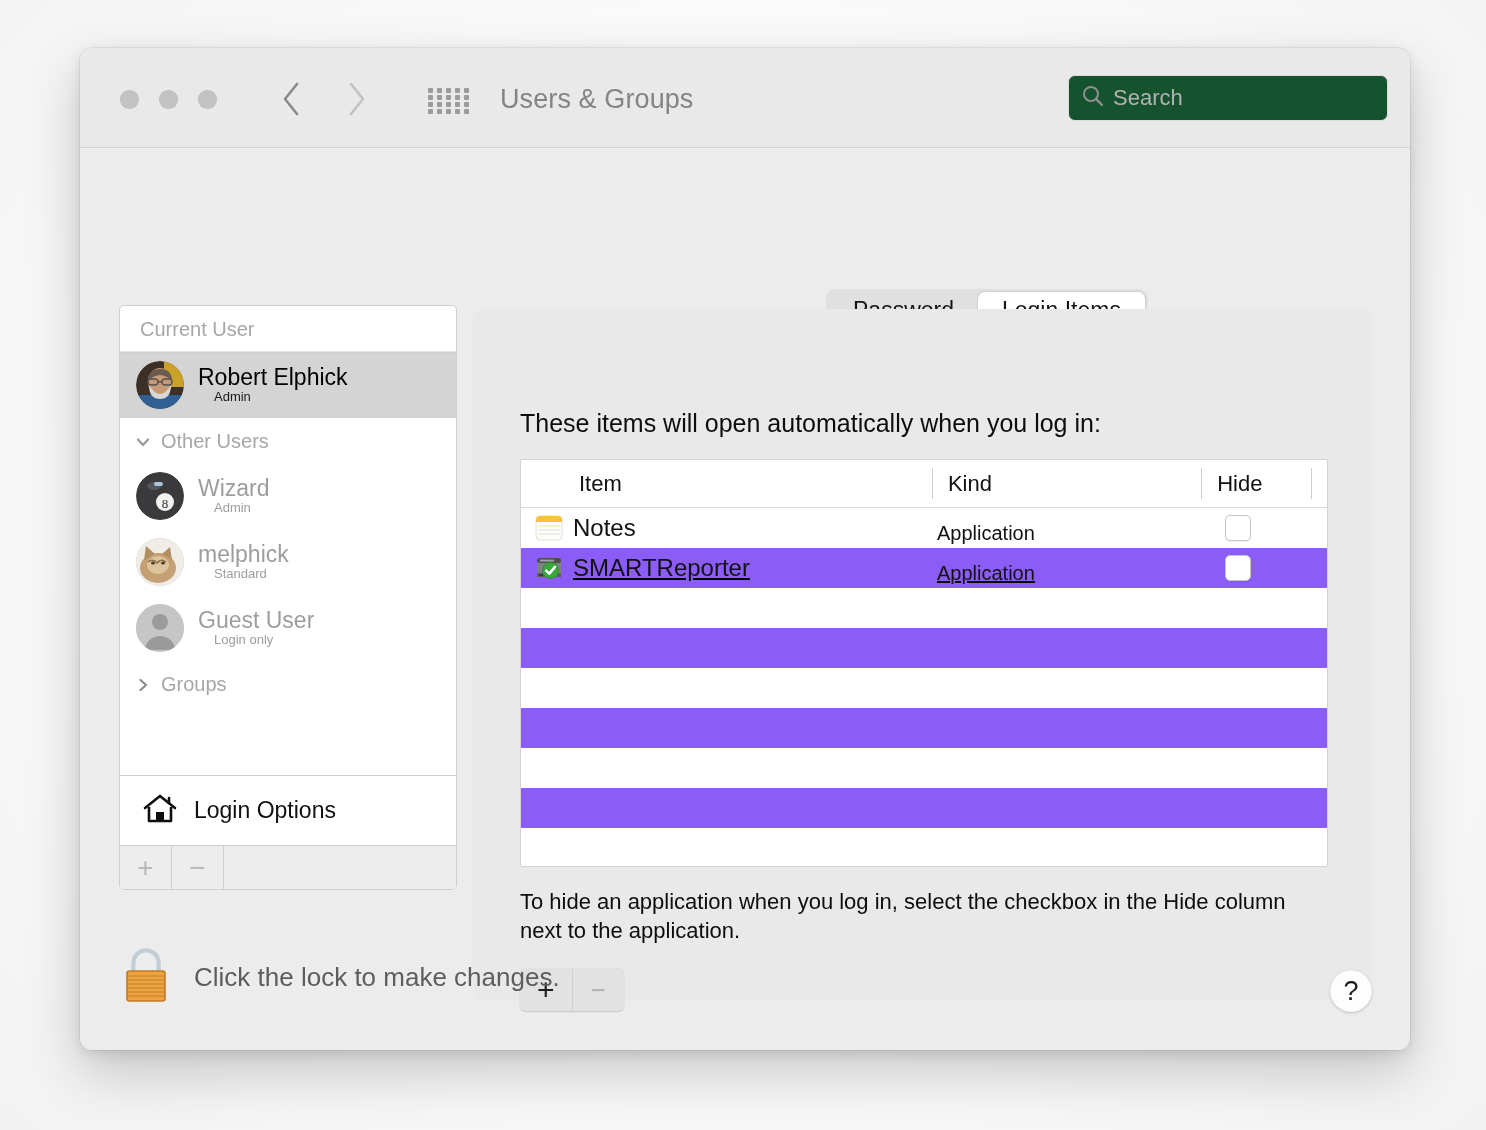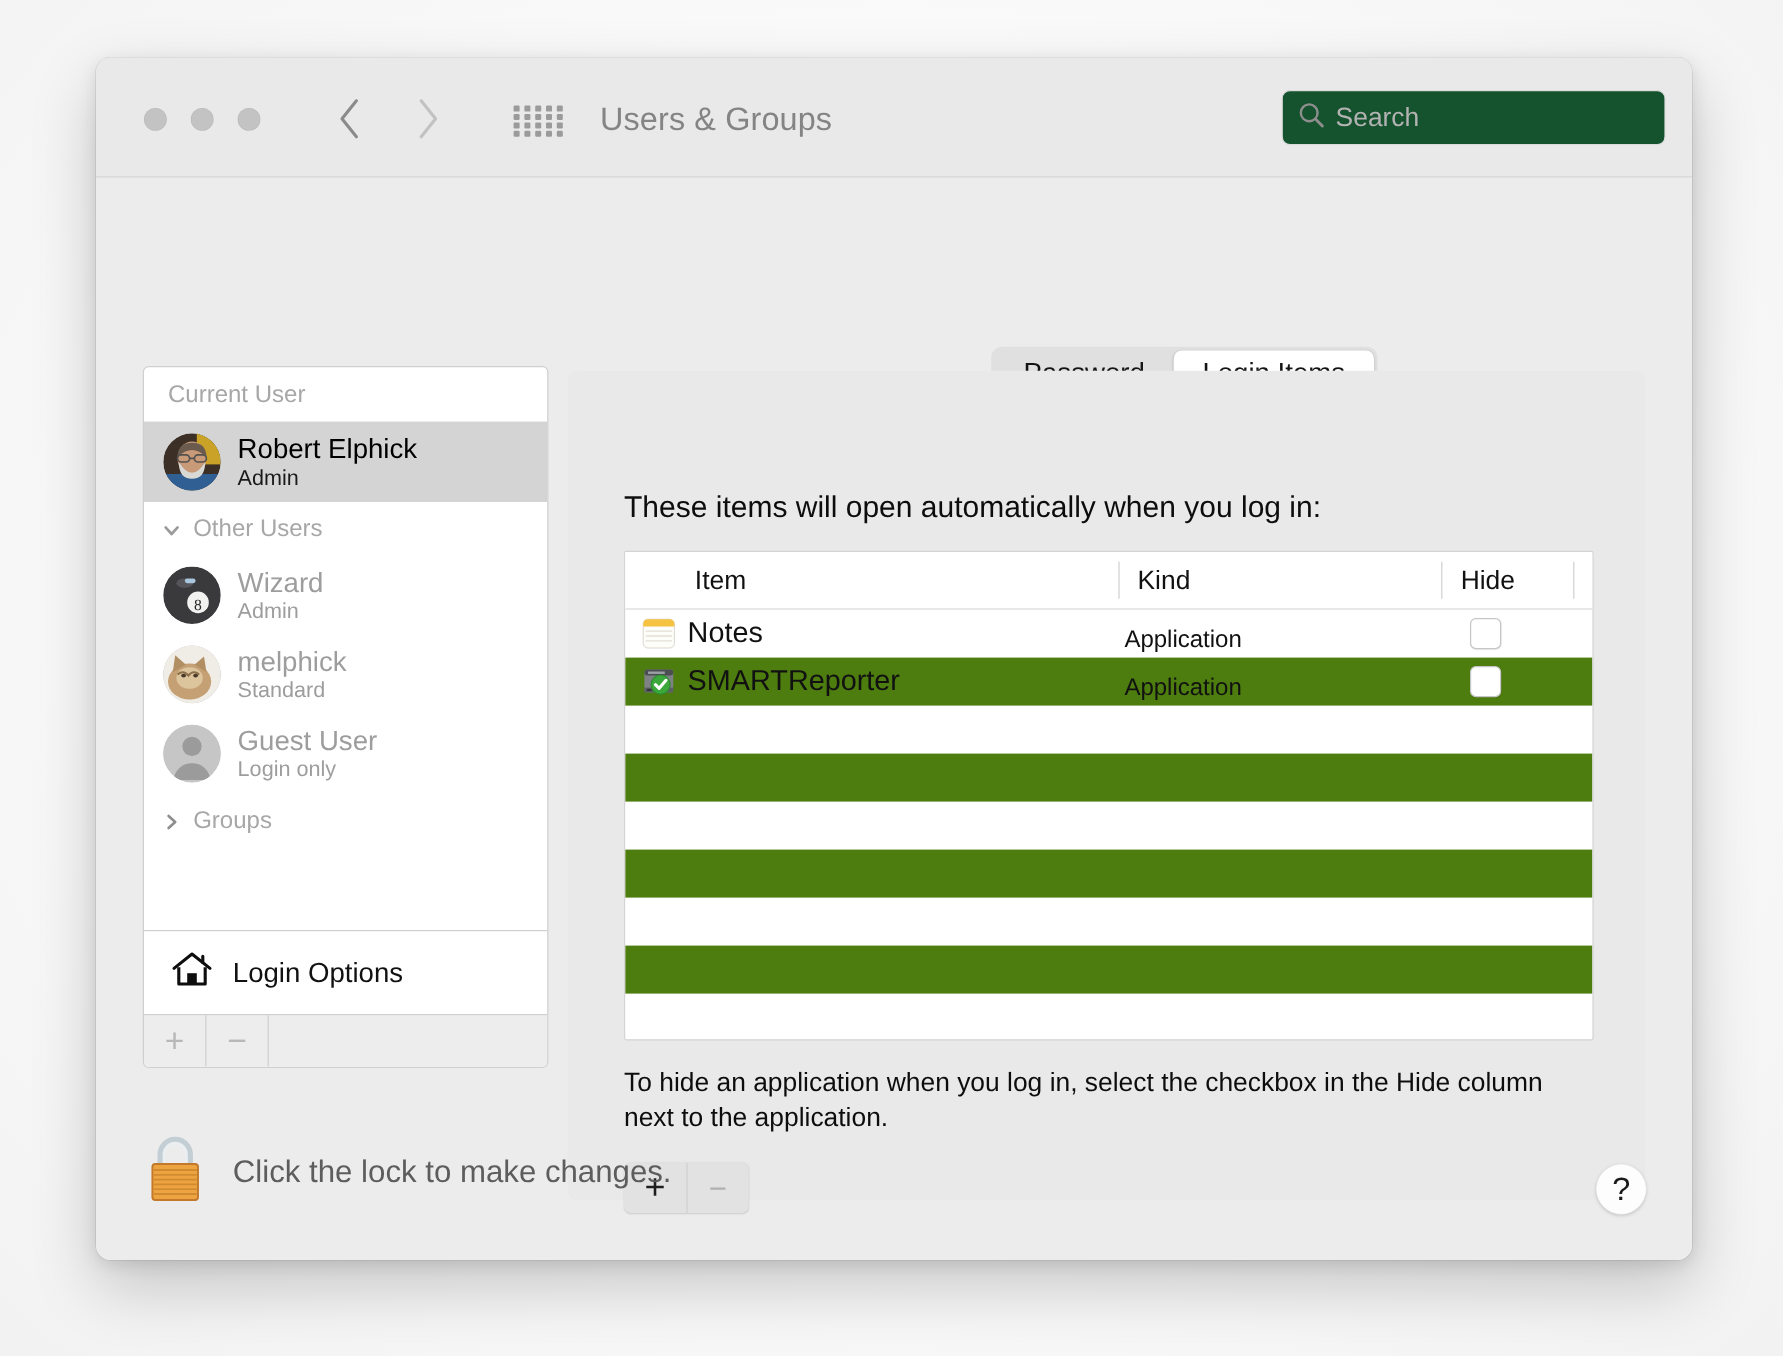--- a/index.html
+++ b/index.html
@@ -85,21 +85,21 @@
     padding: 9px 0 9px 16px;
     height: 66px;
   }
   .userrow.selected { background: #d4d4d4; border-top: 1px solid #cfcfcf; border-bottom: 1px solid #cfcfcf; }
   .avatar {
     width: 48px; height: 48px; border-radius: 50%;
     flex: 0 0 48px; overflow: hidden; position: relative;
     background: #c9c9c9;
   }
   .uname { font-size: 23px; line-height: 1.12; }
-  .urole { font-size: 18px; line-height: 1.15; }
+  .urole { font-size: 13px; line-height: 1.15; margin-left: 16px; }
   .userrow.selected .uname { color: #000; }
   .userrow.selected .urole { color: #1a1a1a; }
   .userrow.dim .uname { color: #9d9d9d; }
   .userrow.dim .urole { color: #9d9d9d; }
   .sidespacer { flex: 1 1 auto; }
   .loginoptions {
     display: flex; align-items: center; gap: 16px;
     padding: 0 0 0 22px; height: 70px;
     border-top: 1px solid #cfcfcf;
   }
@@ -154,21 +154,21 @@
   .thead { display: flex; height: 48px; background: #fff; border-bottom: 1px solid #d9d9d9; }
   .th { font-size: 22px; color: #111; display: flex; align-items: center; padding-left: 16px; position: relative; margin-left: 42px; }
   .th + .th::before {
     content: ""; position: absolute; left: 0; top: 8px; bottom: 8px; width: 1px; background: #cfcfcf;
   }
   .c-item { width: 400px; }
   .c-kind { width: 277px; }
   .c-hide { width: 80px; }
   .c-end  { flex: 1; }
   .trow { display: flex; height: 40px; align-items: center; }
-  .trow.stripe { background: #4d7c0f; }
+  .trow.stripe { background: #8b5cf6; text-decoration: underline; }
   .trow .cell { display: flex; align-items: center; }
   .cell.item { width: 400px; padding-left: 14px; gap: 10px; }
   .cell.kind { width: 277px; padding-left: 16px; }
   .cell.hide { width: 80px; justify-content: center; }
   .itext { font-size: 24px; color: #111; }
   .ktext { font-size: 20px; color: #111; margin-top: 10px; }
   .cbox {
     width: 26px; height: 26px; border-radius: 5px;
     background: #fff; border: 1px solid #c6c6c6;
     box-shadow: 0 0.5px 1px rgba(0,0,0,0.07);

